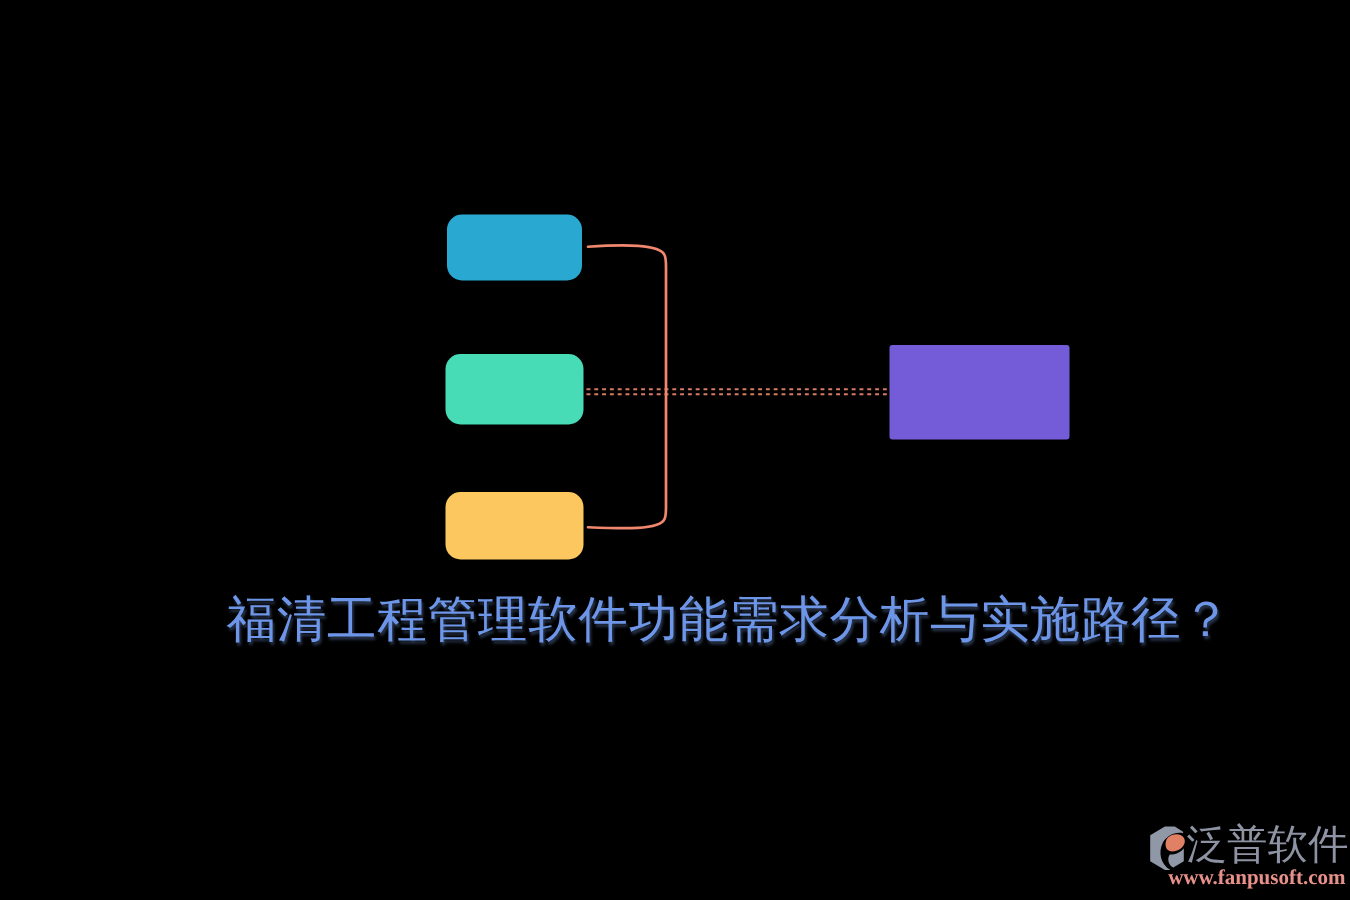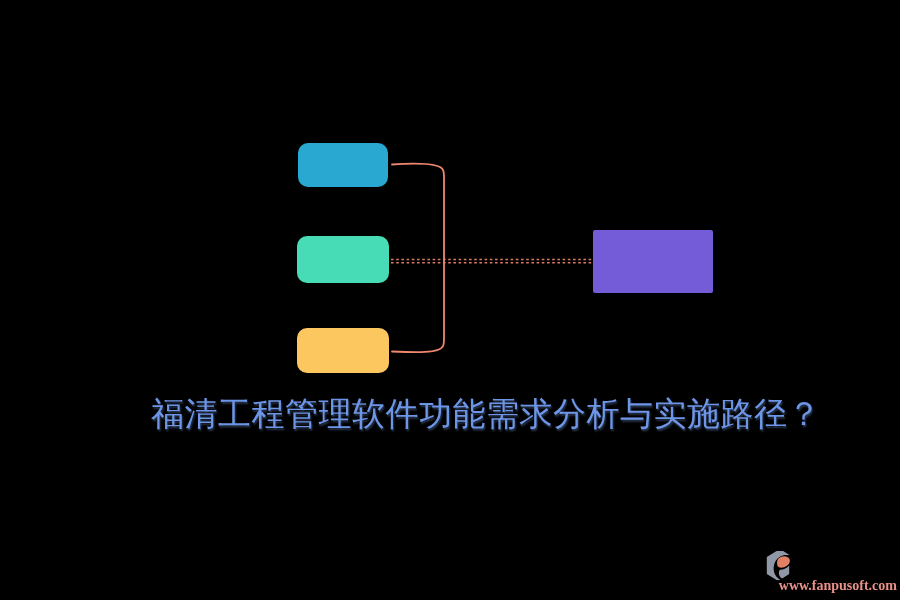--- a/index.html
+++ b/index.html
@@ -99,16 +99,17 @@
   <div class="node node-result" style="background-color: rgb(116, 92, 216);"></div>
 
   <div class="title" style="color: rgb(110, 150, 232);">福清工程管理软件功能需求分析与实施路径？</div>
 
   <div class="watermark">
     <svg class="logo-icon" viewBox="0 0 30 32">
       <path d="M13.5,0.5 L3,6.8 L3,25.2 L13.5,31.5 L17.5,31.5 C10.5,27.5 8.5,19 12,12 C14.8,6.8 21,3.8 26.5,5.2 L26.5,4.2 L20.5,0.5 Z" fill="#9098a8"></path>
       <path d="M15.5,8.5 C19.5,4.8 25.5,5.6 27.2,8.8 C29,12.2 26.2,16.4 21.6,17.8 C17.4,19.1 14.6,17.8 14.1,14.8 C13.7,12.4 14.2,9.9 15.5,8.5 Z" fill="#e08064"></path>
       <path d="M17,20.5 C20.8,20.6 24.8,19 27,16 L27,25.2 L19.5,29.8 C15.8,28 15,23.2 17,20.5 Z" fill="#9098a8"></path>
     </svg>
+    <div class="brand" style="color: rgb(141, 147, 162);">泛普软件</div>
     <div class="url" style="color: rgb(232, 144, 138);">www.fanpusoft.com</div>
   </div>
 
 </div>
 
 </body></html>

